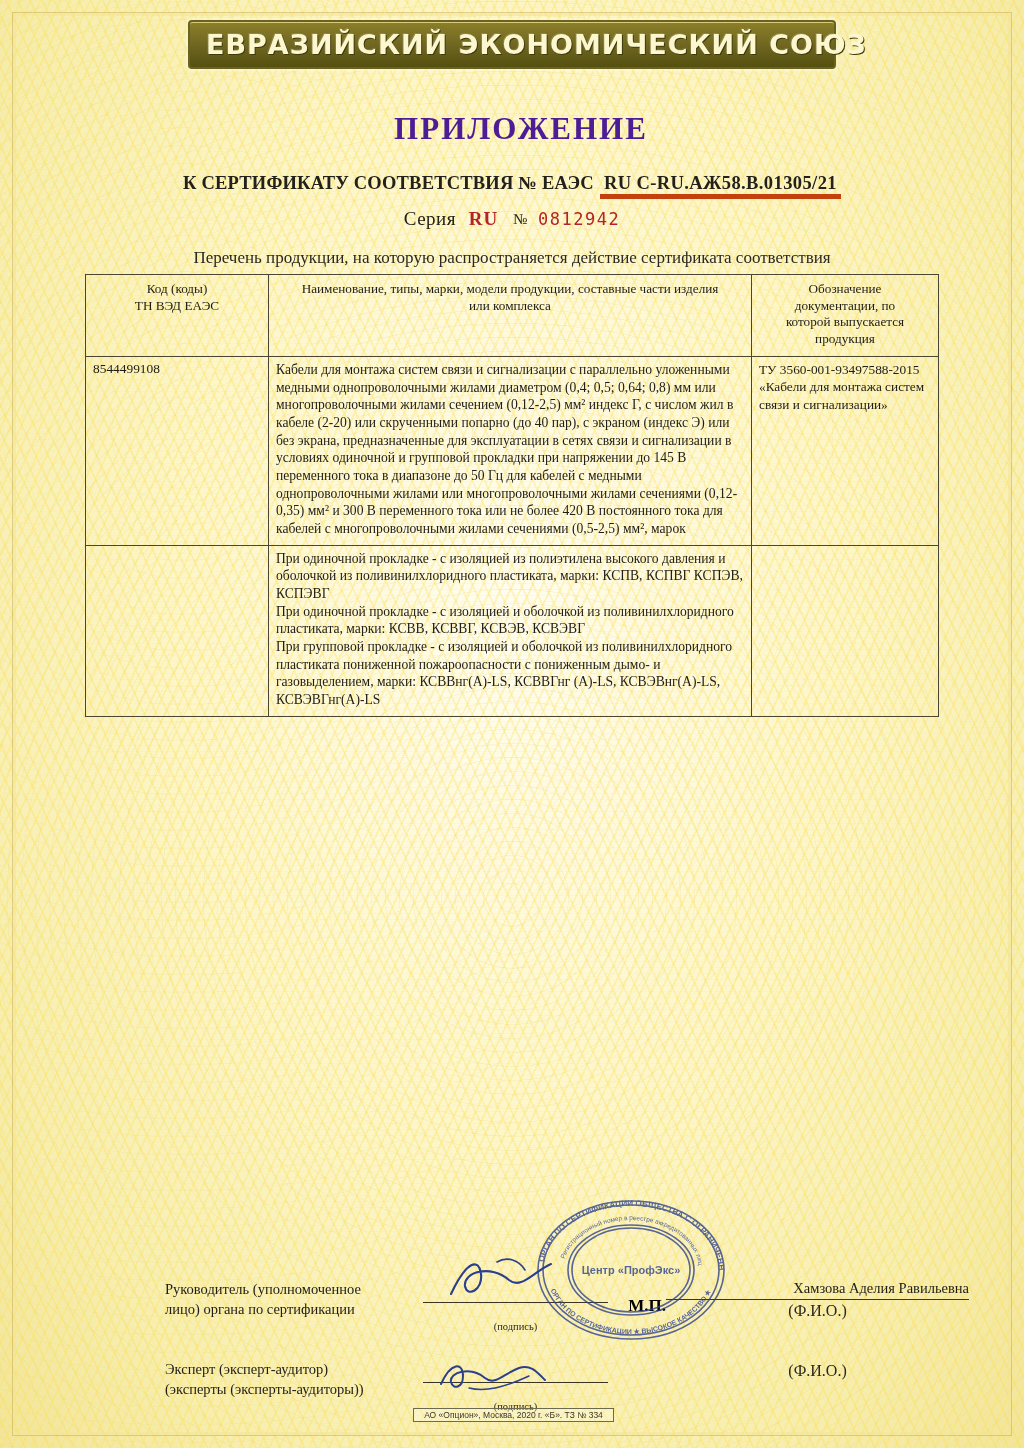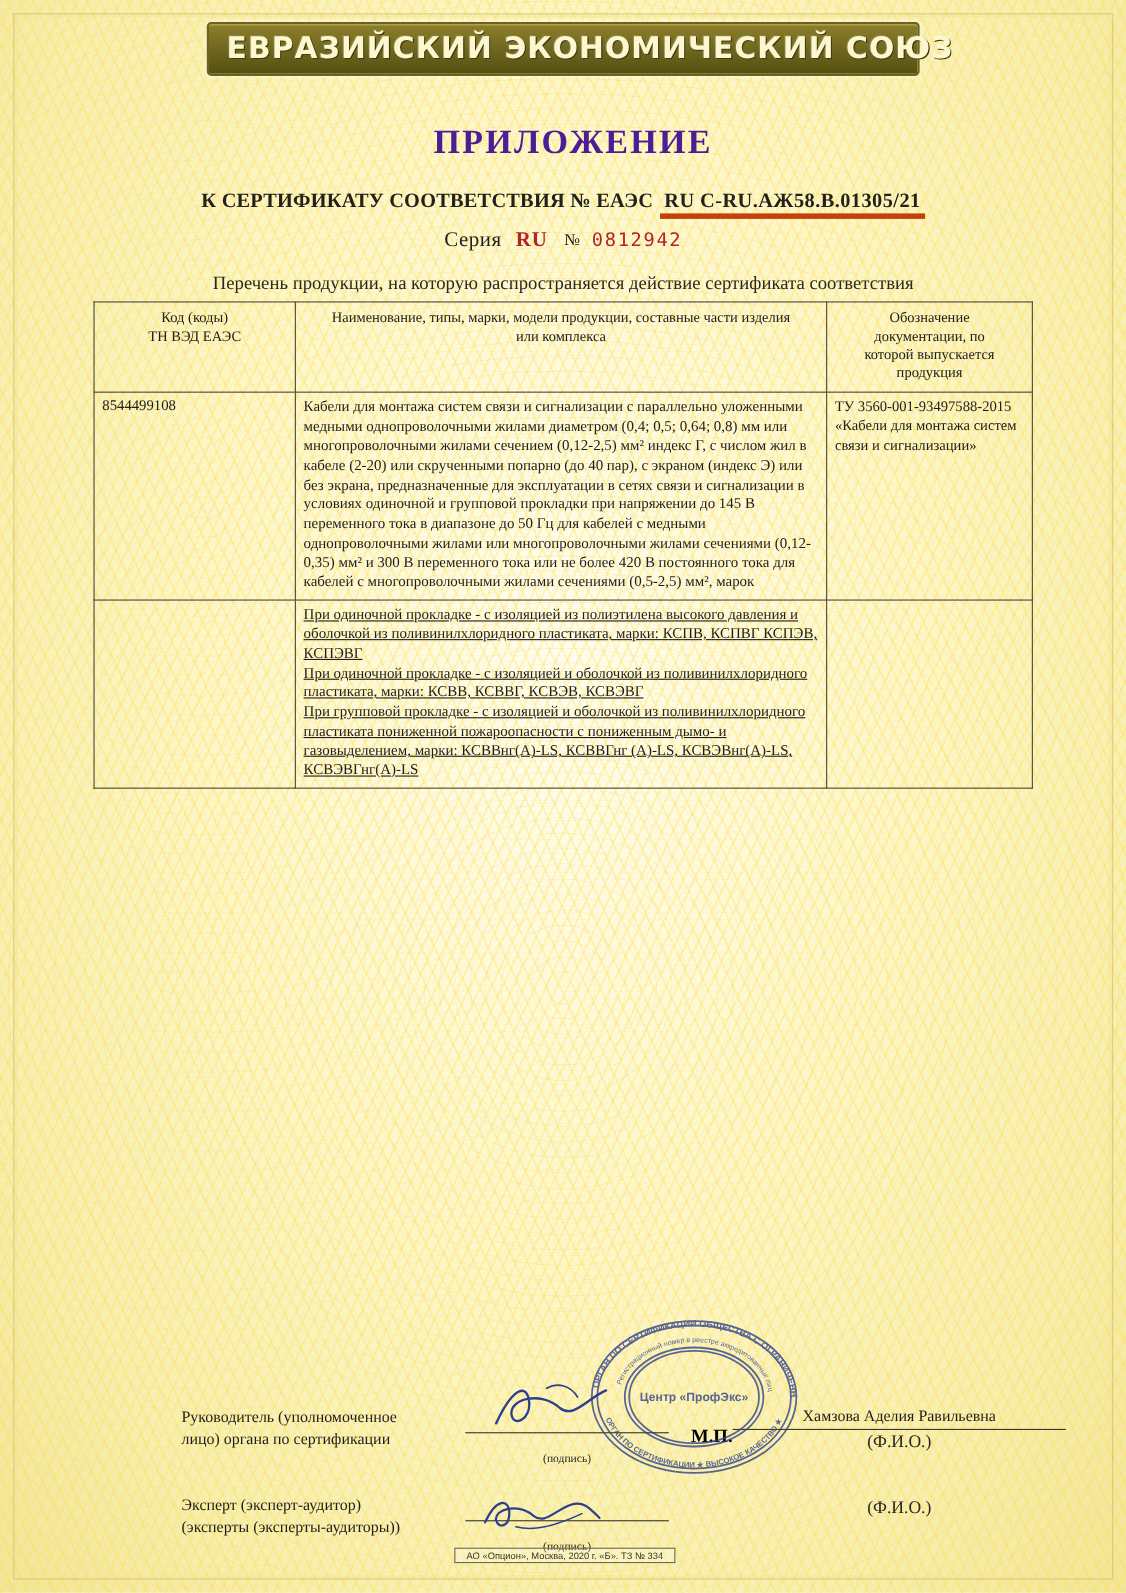--- a/index.html
+++ b/index.html
@@ -143,21 +143,21 @@
     font-weight: normal;
     font-size: 13.2px;
     line-height: 1.25;
     padding: 6px 8px 9px;
   }
   td.code { font-size: 13.4px; width: 168px; }
   td.desc { font-size: 13.6px; line-height: 1.3; }
   td.docs { width: 172px; font-size: 13.3px; line-height: 1.3; }
   col.c1 { width: 168px; }
   col.c3 { width: 172px; }
-  .desc p { margin: 0; text-decoration: underline; }
+  .desc p { margin: 0; }
   .desc p + p { margin-top: 0px; }
 
   
   .sign-area {
     position: absolute;
     left: 0; right: 0;
     top: 1280px;
     z-index: 4;
   }
   .sign-row {
@@ -197,20 +197,21 @@
   }
   .sign-right {
     flex: 1;
     text-align: center;
   }
   .sign-name {
     font-size: 14.5px;
     color: #1f1d16;
     border-bottom: 1px solid #3a3626;
     padding-bottom: 2px;
+    text-align: right;
   }
   .fio {
     font-size: 16px;
     color: #2b2820;
     margin-top: 2px;
   }
 
   
   .scribble {
     position: absolute;

